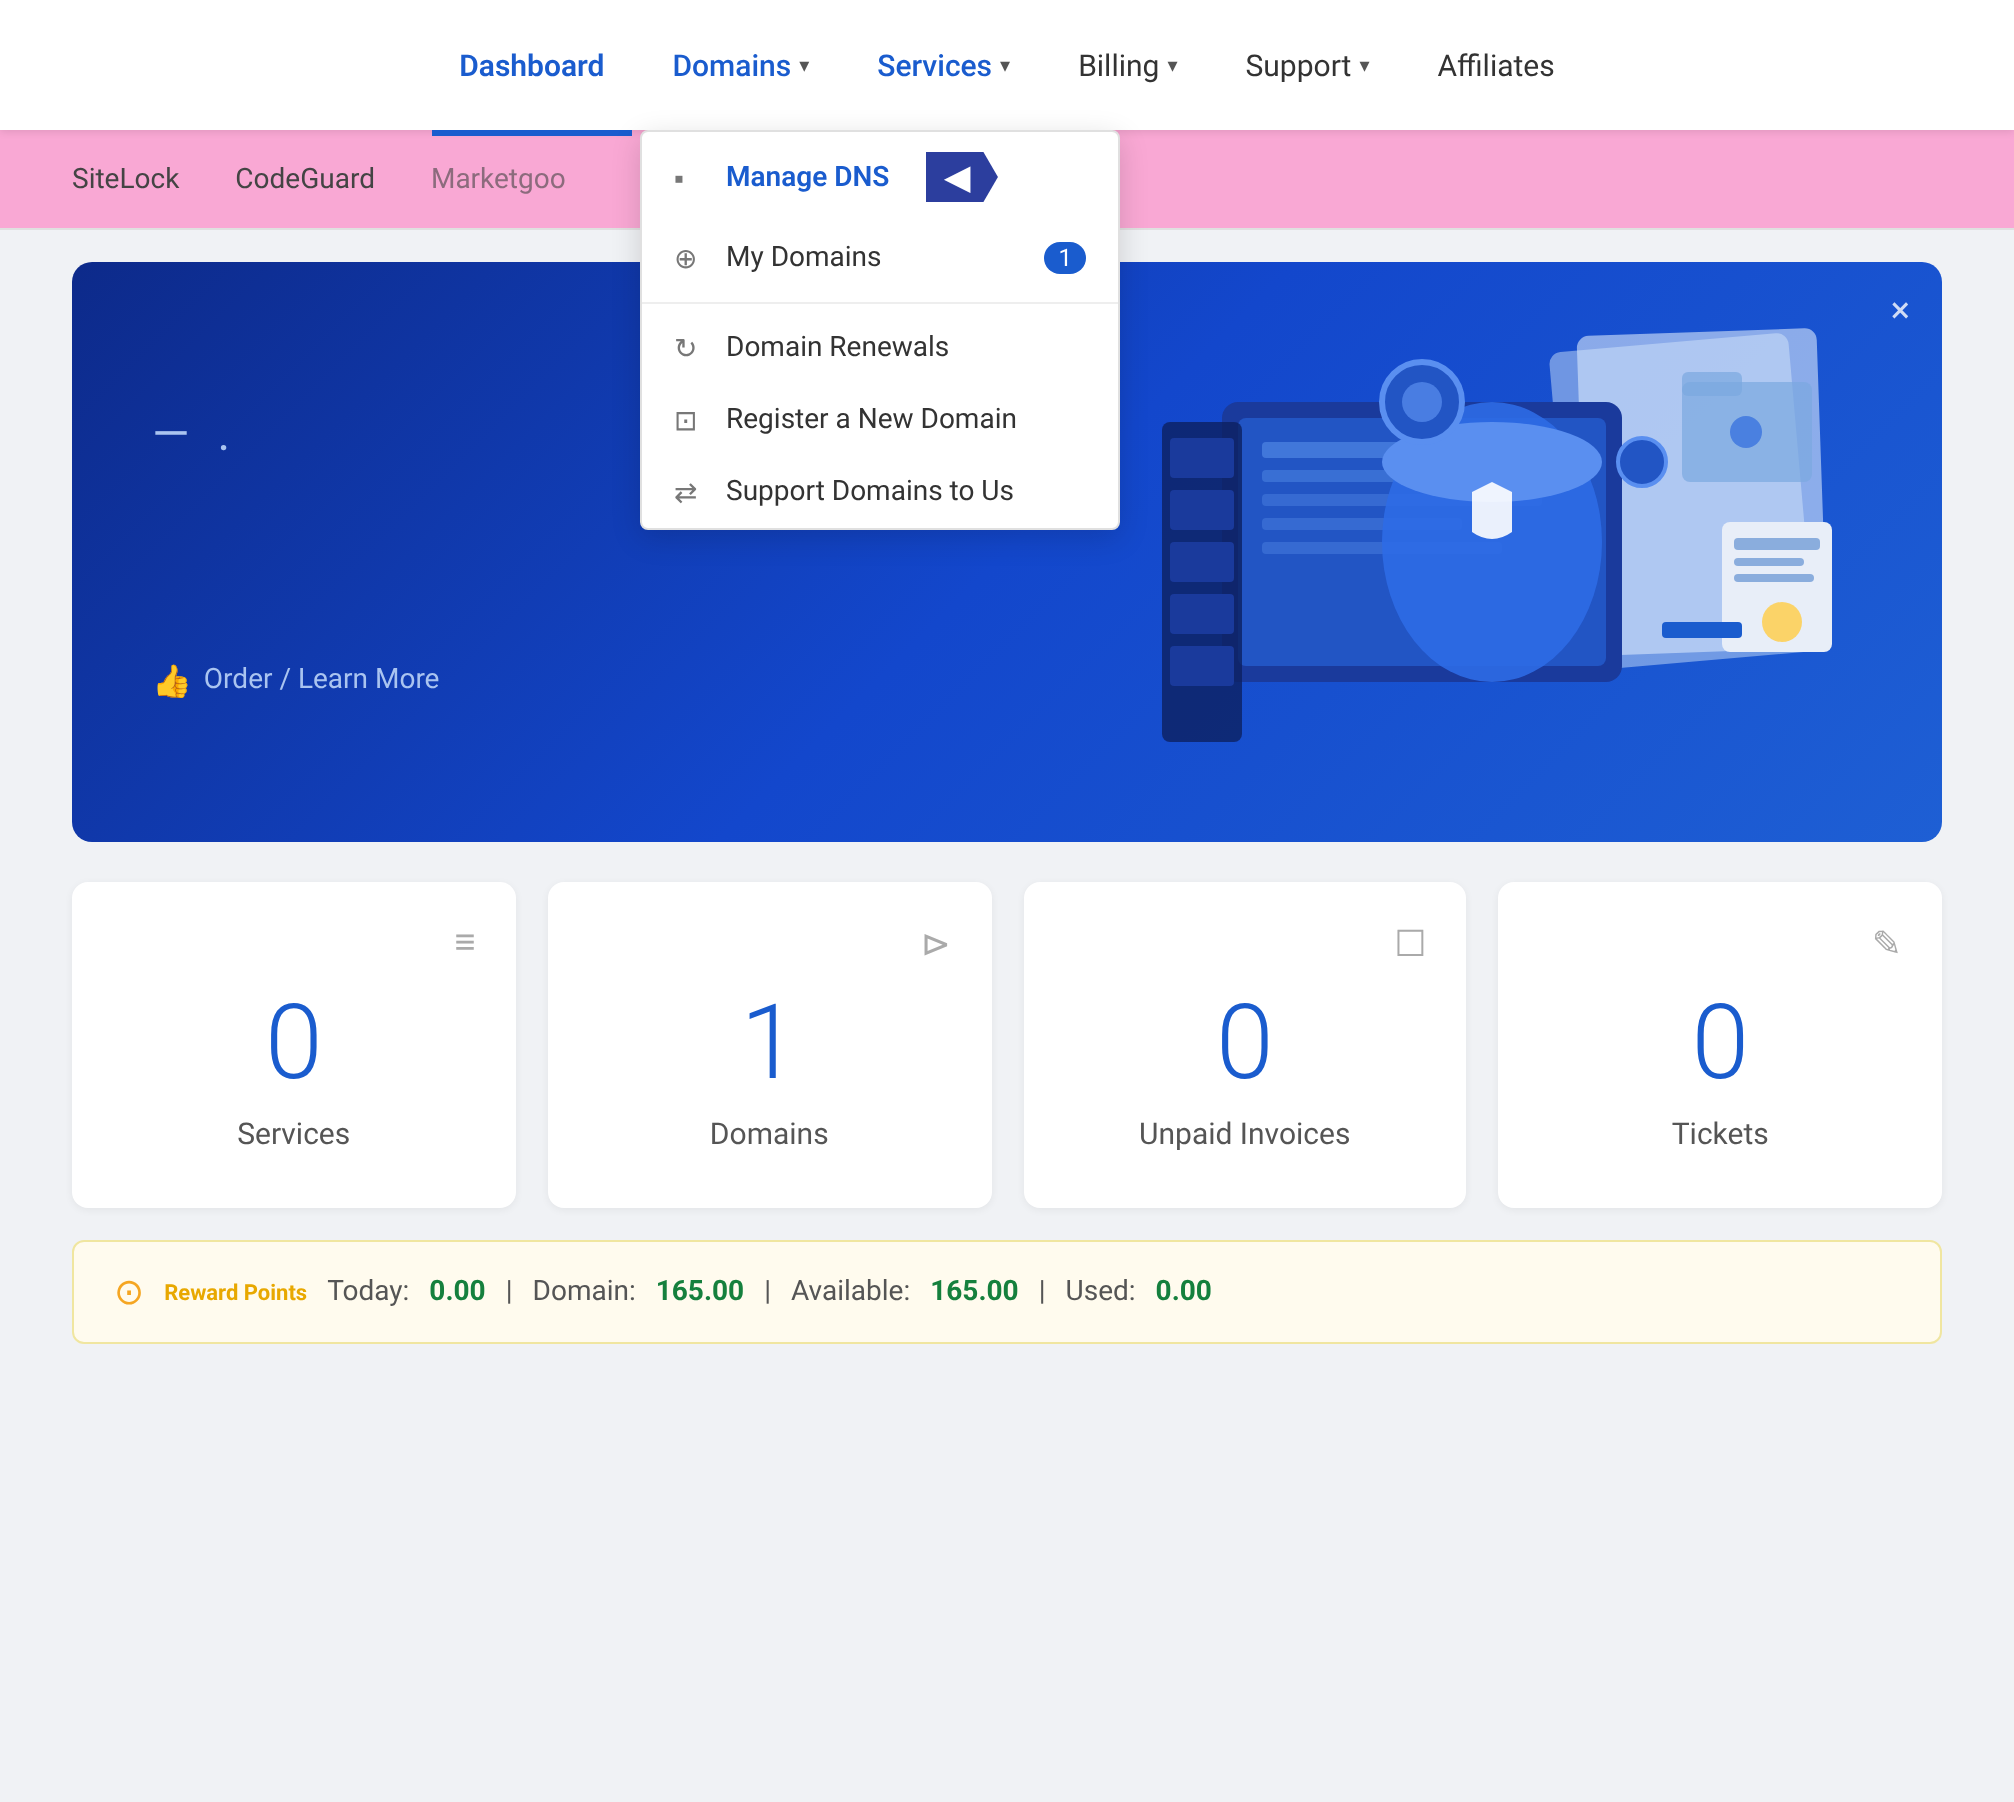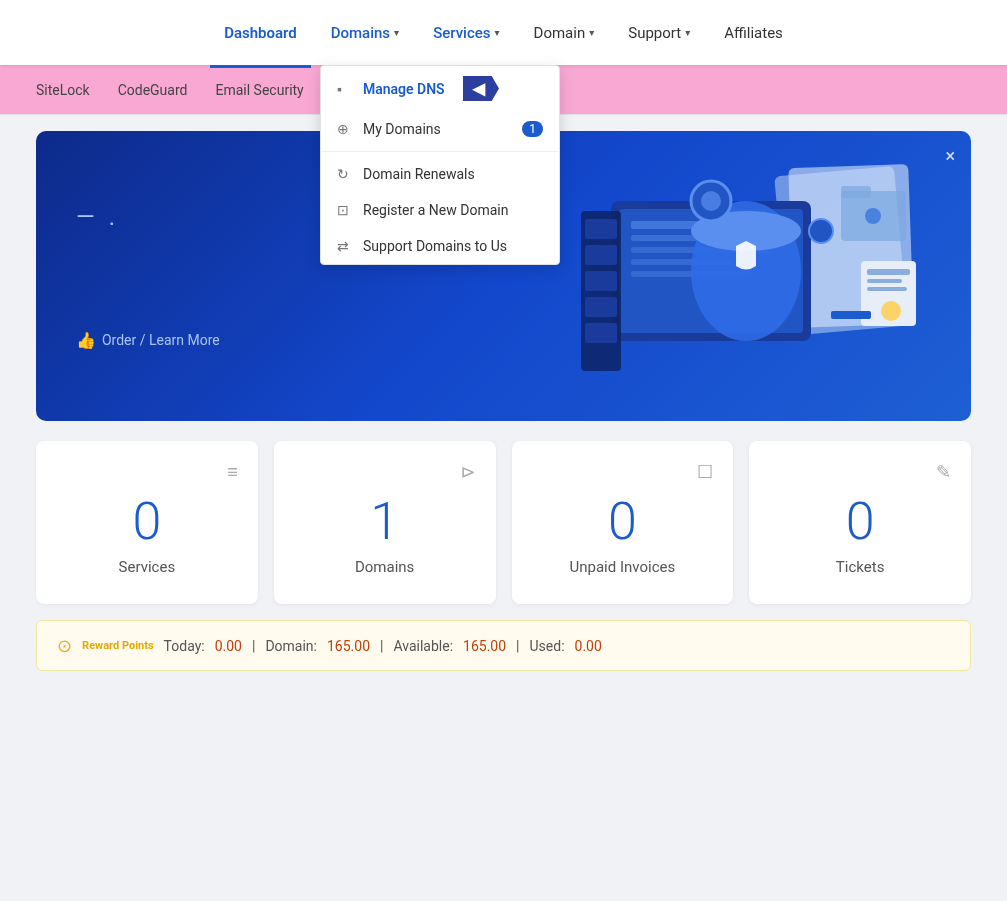--- a/index.html
+++ b/index.html
@@ -224,38 +224,38 @@
     }
     .reward-icon {
       color: #f5a623;
       font-size: 18px;
     }
     .reward-title {
       color: #e8a800;
       font-weight: 700;
       font-size: 11px;
     }
-    .reward-bold { font-weight: 400; color: #c2410c; }
+    .reward-bold { font-weight: 700; color: #15803d; }
   </style>
 </head>
 <body>
 
 <nav class="navbar">
   <div class="nav-links">
     <a class="nav-item active">Dashboard</a>
     <a class="nav-item highlighted">
       <span>Domains</span>
       <span class="caret">▾</span>
     </a>
     <a class="nav-item highlighted">
       <span>Services</span>
       <span class="caret">▾</span>
     </a>
     <a class="nav-item">
-      <span>Domain</span>
+      <span>Billing</span>
       <span class="caret">▾</span>
     </a>
     <a class="nav-item">
       <span>Support</span>
       <span class="caret">▾</span>
     </a>
     <a class="nav-item">Affiliates</a>
   </div>
 </nav>
 
@@ -283,21 +283,20 @@
   </div>
   <div class="dropdown-item">
     <span class="dropdown-icon">⇄</span>
     <span>Support Domains to Us</span>
   </div>
 </div>
 
 <div class="sub-nav">
   <span class="sub-nav-item">SiteLock</span>
   <span class="sub-nav-item">CodeGuard</span>
-  <span class="sub-nav-item">Email Security</span>
   <span class="sub-nav-item faded">Marketgoo</span>
 </div>
 
 <div class="banner-section">
   <div class="banner-card">
     <span class="banner-close">×</span>
 
     <div class="banner-illustration">
       <svg width="380" height="260" viewBox="0 0 380 260" fill="none" xmlns="http://www.w3.org/2000/svg">
 

